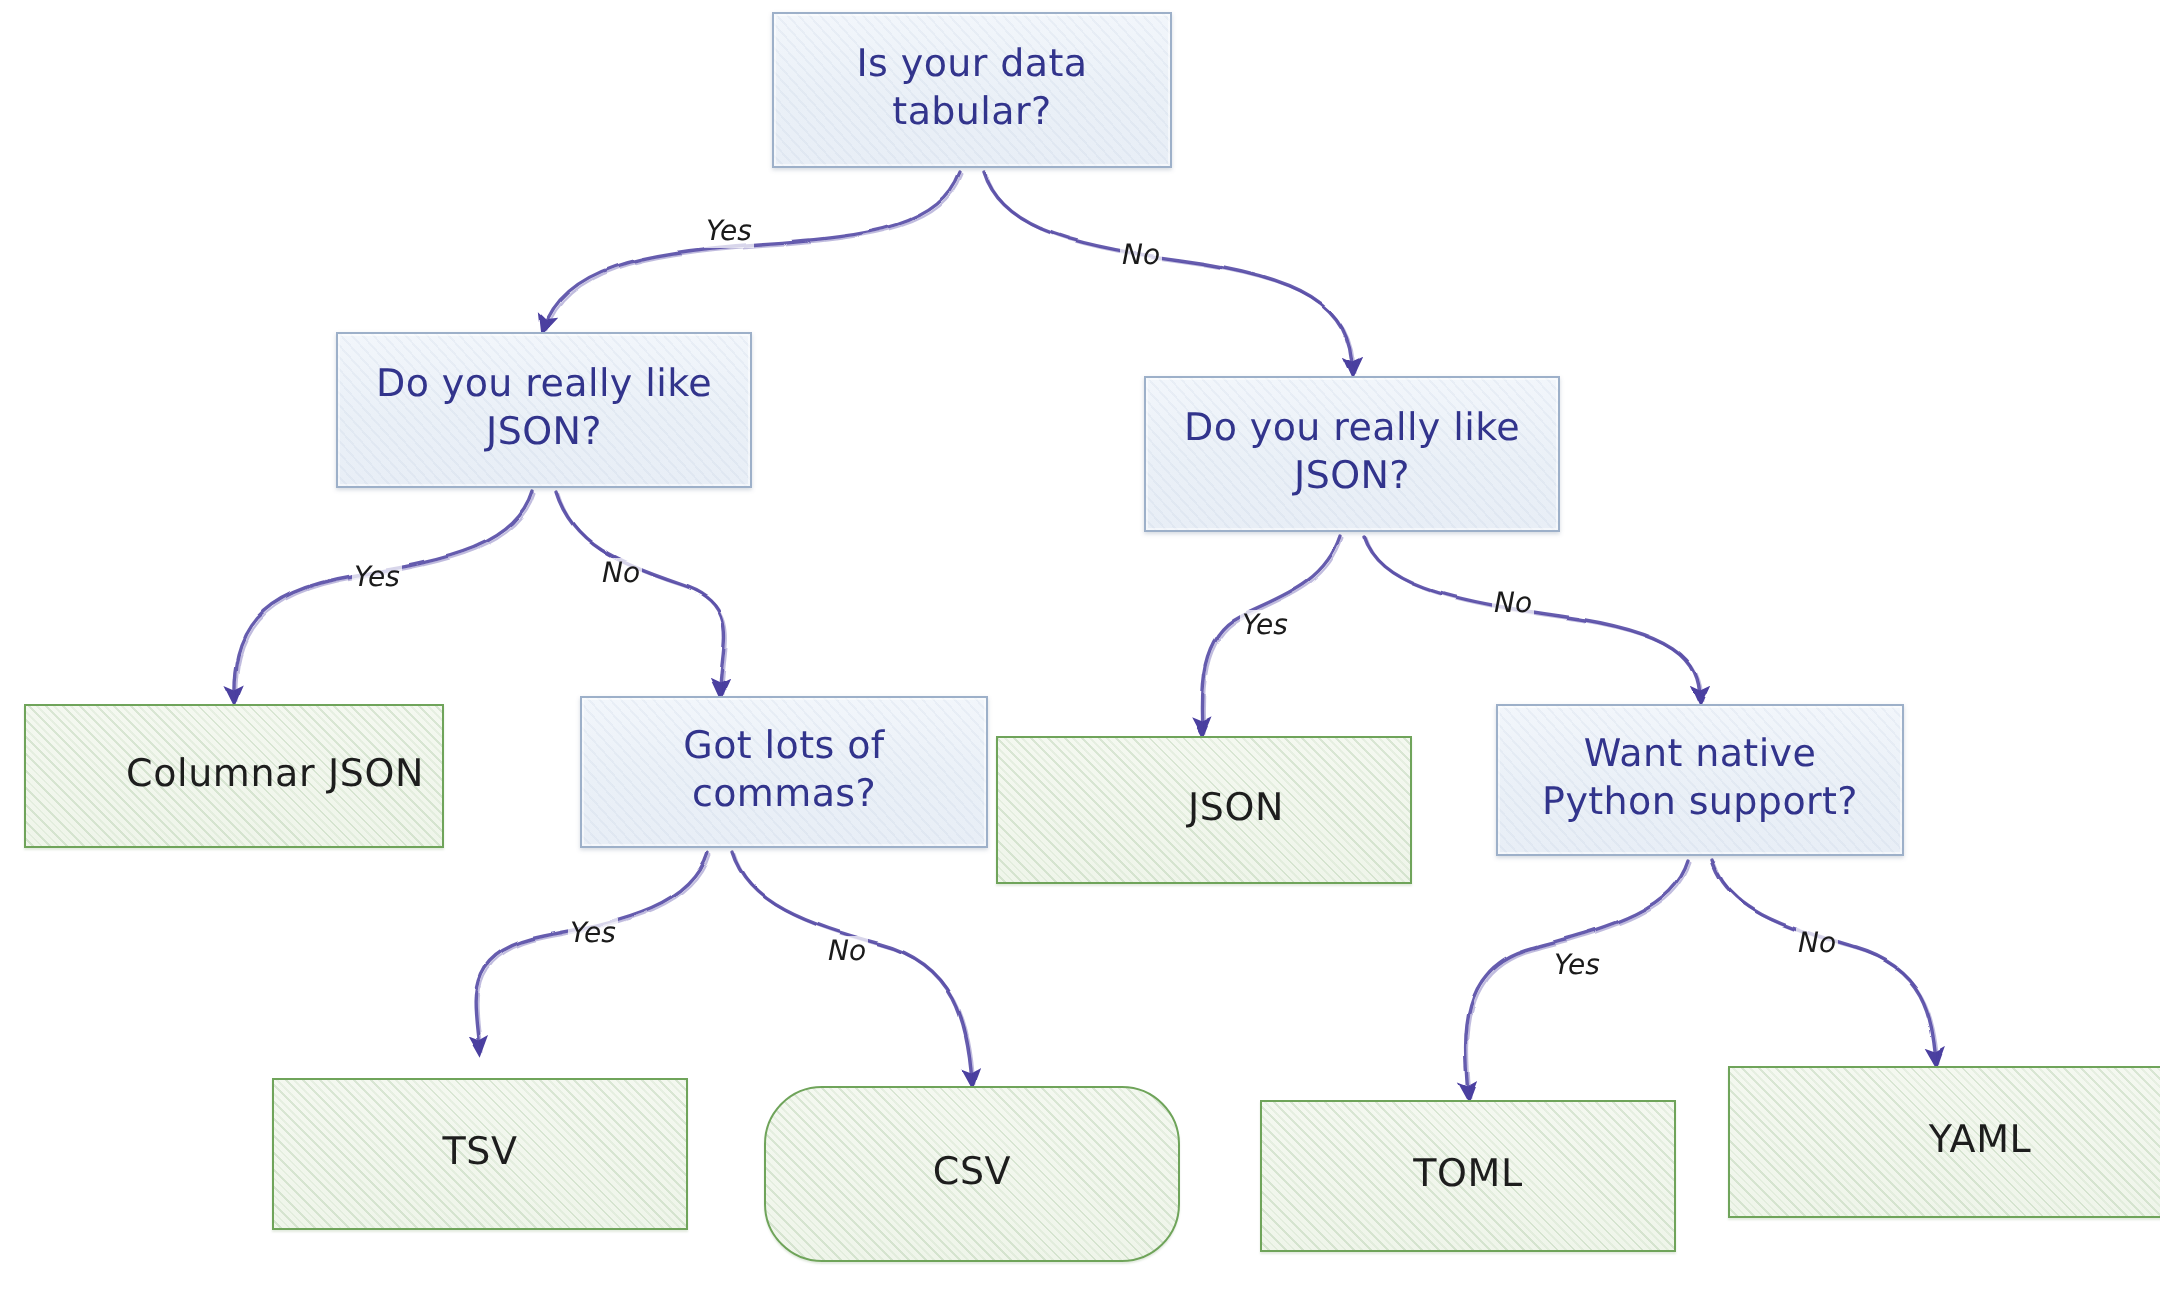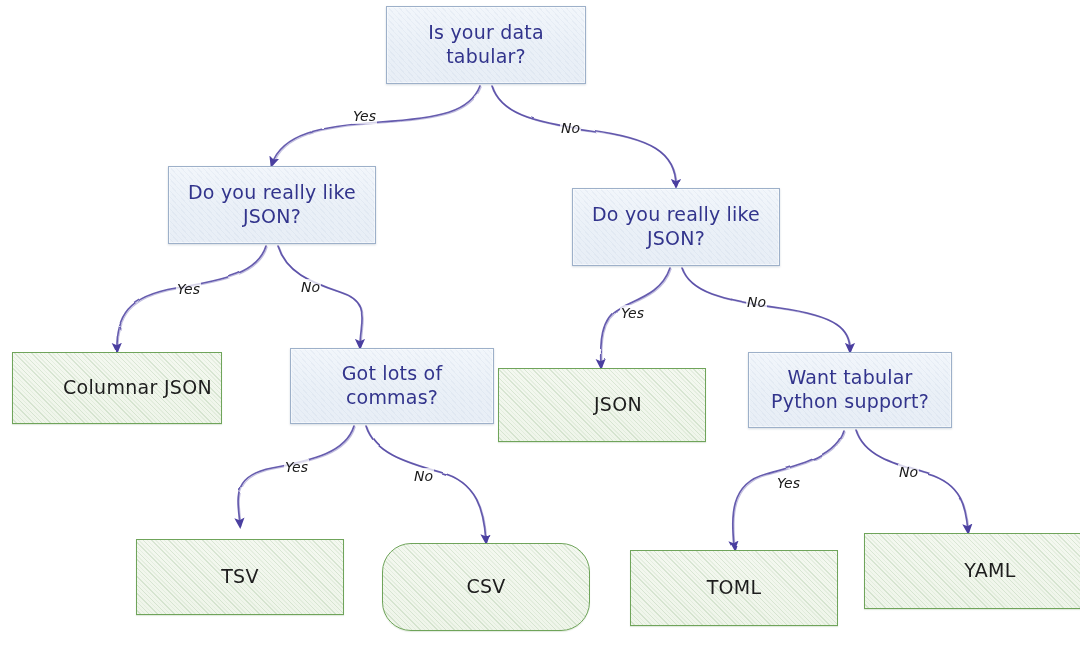--- a/index.html
+++ b/index.html
@@ -144,21 +144,21 @@
         <span class="node-label">Columnar JSON</span>
       </div>
       <div class="node decision" style="left: 258px; top: 348px; width: 204px; height: 76px; margin-left: 32px;">
         <span class="node-label">Got lots of
 commas?</span>
       </div>
       <div class="node terminal" style="left: 498px; top: 368px; width: 208px; height: 74px; padding-left: 32px;">
         <span class="node-label">JSON</span>
       </div>
       <div class="node decision" style="left: 748px; top: 352px; width: 204px; height: 76px;">
-        <span class="node-label">Want tabular
+        <span class="node-label">Want native
 Python support?</span>
       </div>
       <div class="node terminal" style="left: 136px; top: 527px; width: 208px; height: 76px; margin-top: 12px;">
         <span class="node-label">TSV</span>
       </div>
       <div class="node terminal" style="left: 382px; top: 543px; width: 208px; height: 88px; border-radius: 29px;">
         <span class="node-label">CSV</span>
       </div>
       <div class="node terminal" style="left: 630px; top: 550px; width: 208px; height: 76px;">
         <span class="node-label">TOML</span>

